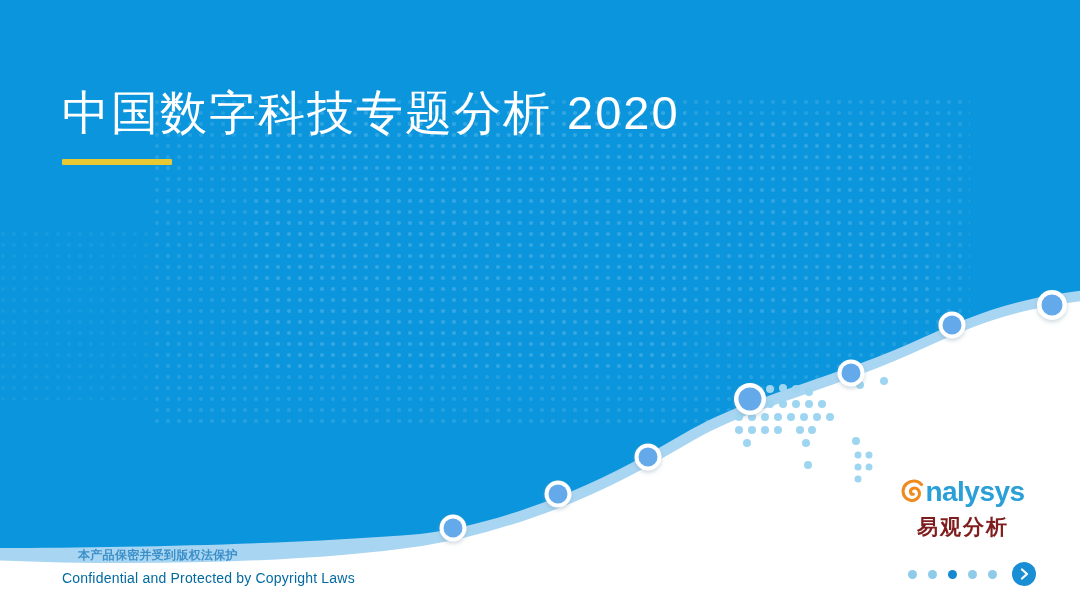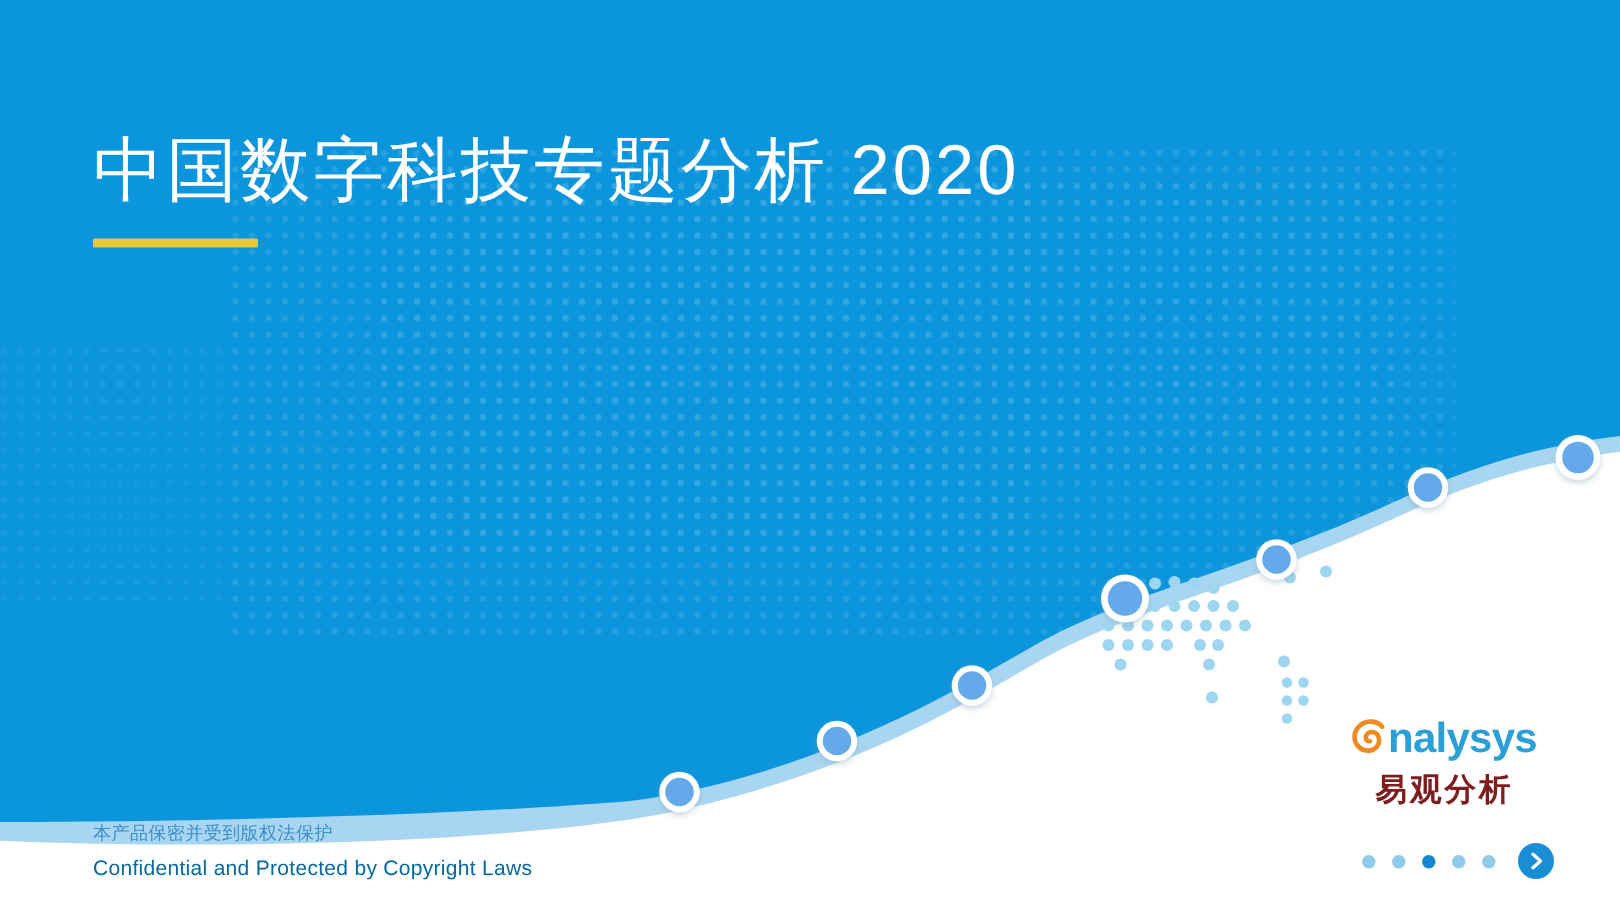--- a/index.html
+++ b/index.html
@@ -56,24 +56,24 @@
   
   .footer {
     position: absolute;
     left: 62px;
     top: 546px;
     z-index: 6;
     line-height: 1.55;
   }
   .footer-cn {
     font-size: 12px;
-    font-weight: normal;
+    font-weight: bold;
     color: #3b8fc9;
     letter-spacing: 0.3px;
-    margin: 0 0 3px 0;
+    margin: 0 0 3px 16px;
   }
   .footer-en {
     font-size: 14px;
     color: #0369a1;
     letter-spacing: 0.2px;
     margin: 0;
     font-weight: 400;
   }
 
   

